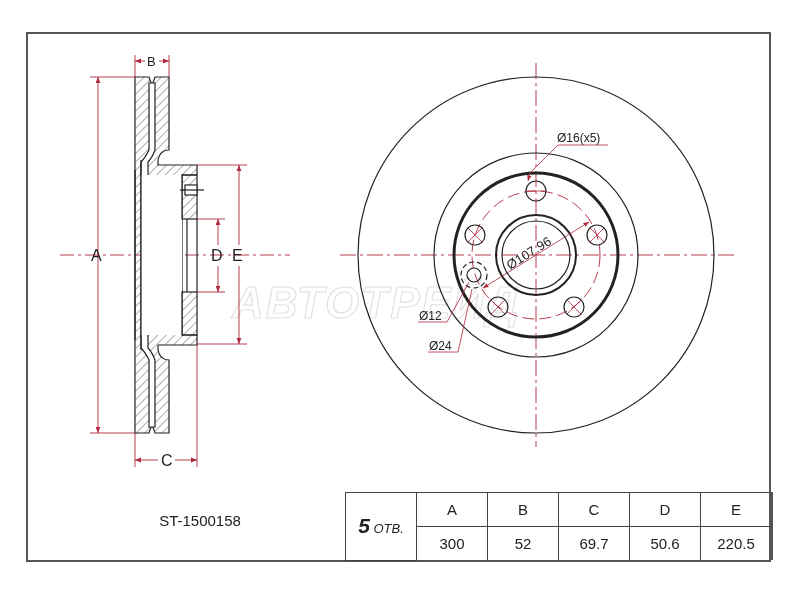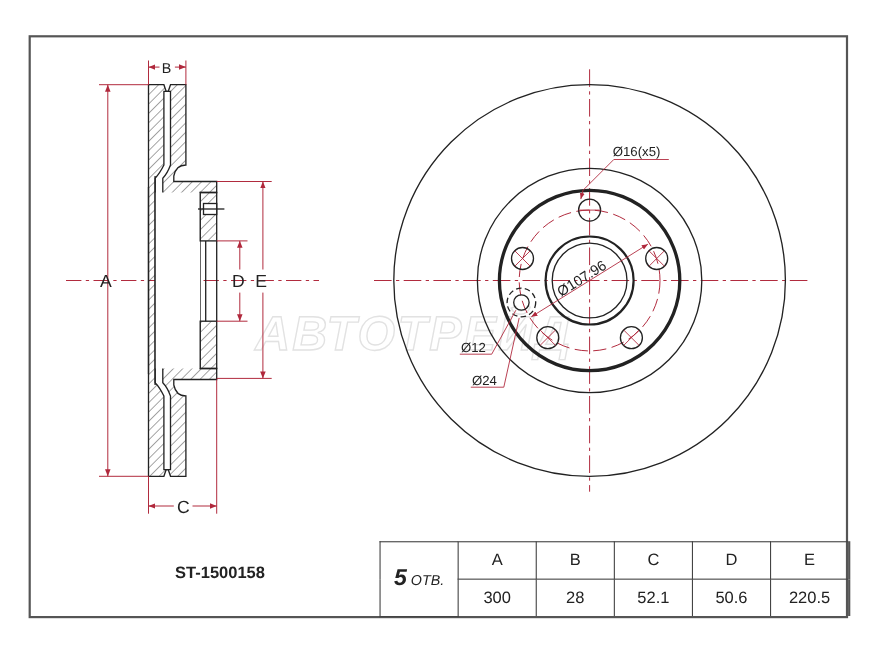--- a/index.html
+++ b/index.html
@@ -1,19 +1,19 @@
 <!DOCTYPE html>
 <html><head>
 <meta charset="utf-8">
 <style>
   html, body { margin: 0; padding: 0; background: #ffffff; }
   body { width: 800px; height: 600px; position: relative; overflow: hidden; font-family: "Liberation Sans", sans-serif; }
   #frame { position: absolute; left: 26px; top: 32px; width: 745px; height: 530px; border: 2px solid #555555; box-sizing: border-box; }
   svg#drawing { position: absolute; left: 0; top: 0; width: 800px; height: 600px; }
-  .part-no { position: absolute; left: 26px; top: 512px; width: 348px; text-align: center; font-weight: bold; font-size: 15px; color: #222; }
+  .part-no { position: absolute; left: 26px; top: 512px; width: 348px; text-align: center; font-weight: normal; font-size: 15px; color: #222; }
   table.spec { position: absolute; left: 345px; top: 492px; border-collapse: collapse; }
   table.spec td { border: 1.5px solid #444; text-align: center; font-size: 15px; color: #222; height: 33px; padding: 0; }
   table.spec td.holes { width: 70px; font-size: 13px; font-style: italic; }
   table.spec td.holes .num { font-size: 21px; font-weight: bold; }
   table.spec td.c { width: 70px; }
   table.spec td.c-last { width: 70px; border-right: 2px solid #555; }
   table.spec tr.vals td { border-bottom: none; }
 </style>
 </head>
 <body>
@@ -145,19 +145,19 @@
       <span>ОТВ.</span>
     </td>
     <td class="c">A</td>
     <td class="c">B</td>
     <td class="c">C</td>
     <td class="c">D</td>
     <td class="c-last">E</td>
   </tr>
   <tr class="vals">
     <td class="c">300</td>
-    <td class="c">28</td>
-    <td class="c">52.1</td>
+    <td class="c">52</td>
+    <td class="c">69.7</td>
     <td class="c">50.6</td>
     <td class="c-last">220.5</td>
   </tr>
 </tbody>
   </table>
 
 </body></html>

